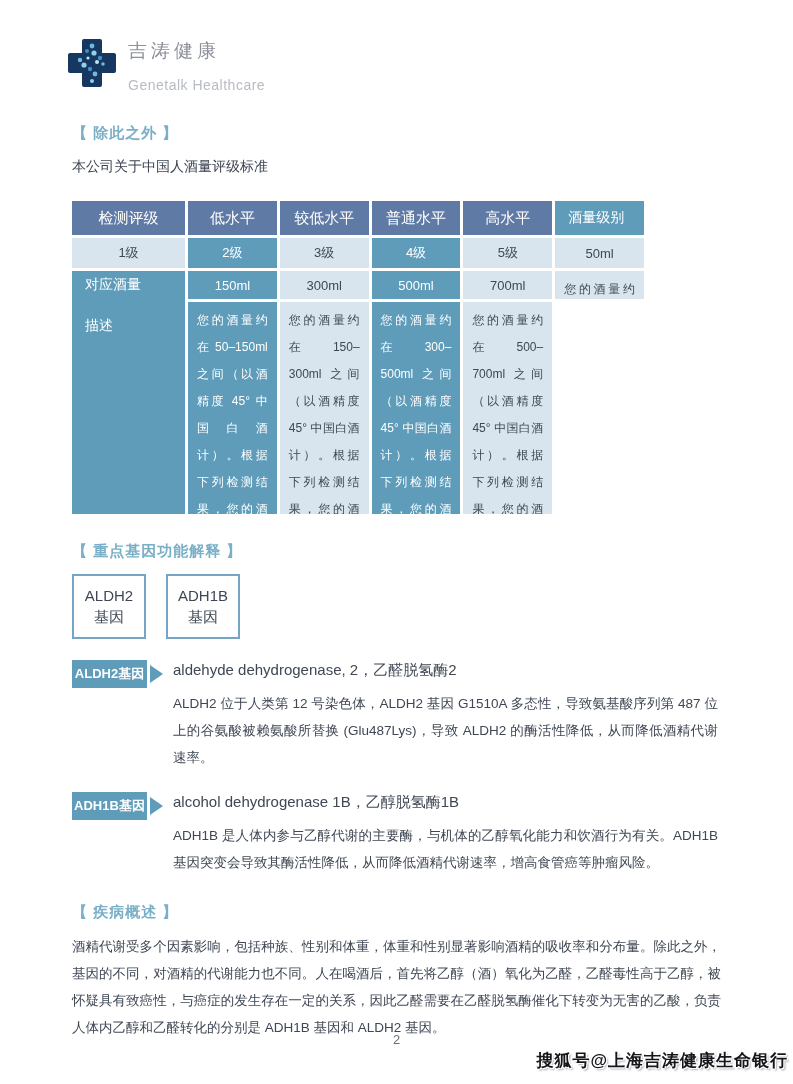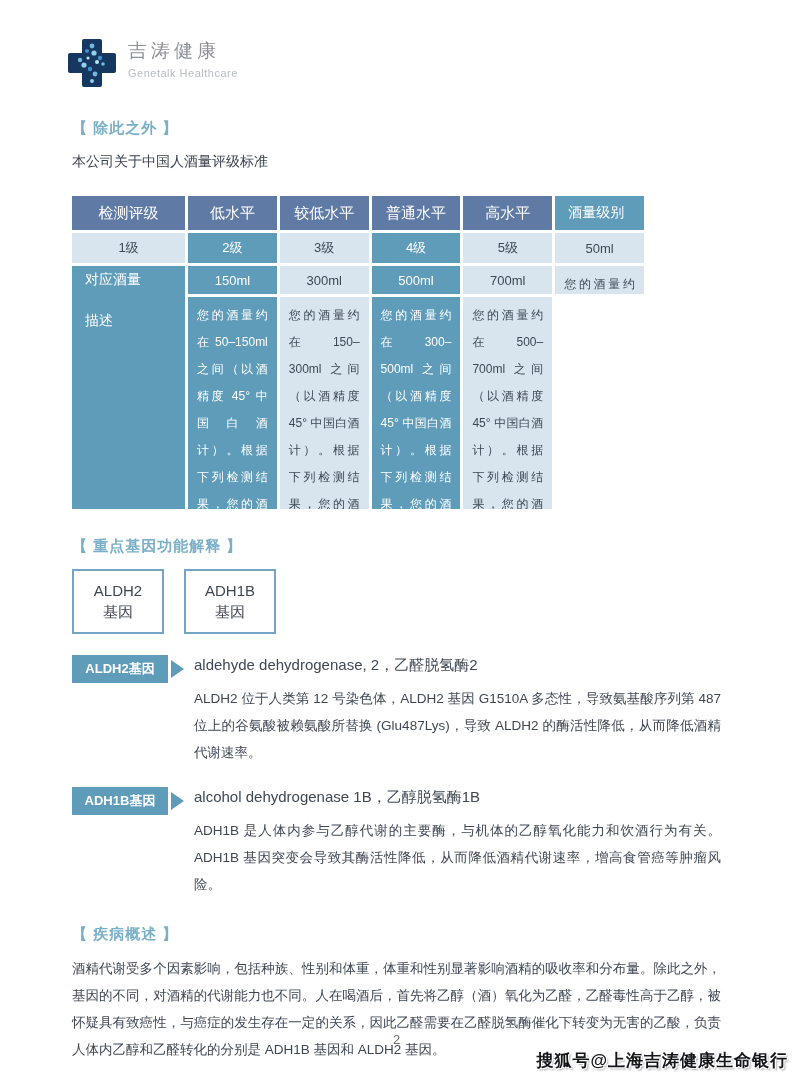--- a/index.html
+++ b/index.html
@@ -8,21 +8,21 @@
     width:793px; height:1084px; position:relative; overflow:hidden;
     font-family:"Liberation Sans","DejaVu Sans",sans-serif;
     color:#3f4754;
   }
   .page { width:793px; height:1084px; position:relative; }
 
   
   .logo-row { padding:38px 0 0 68px; display:flex; gap:12px; }
   .logo-icon { width:48px; height:50px; position:relative; }
   .logo-text .cn { font-size:19px; color:#8d9199; letter-spacing:4px; }
-  .logo-text .en { font-size:11px; color:#b7bbc2; margin-top:3px; letter-spacing:0.5px; }
+  .logo-text .en { font-size:14px; color:#b7bbc2; margin-top:13px; letter-spacing:0.5px; }
 
   
   .sec-title { font-size:15px; font-weight:bold; color:#79afc7; letter-spacing:1px; }
   .content { padding:0 72px; }
 
   
   .sec1-title { margin-top:31px; }
   .subtitle { margin-top:15px; font-size:14px; color:#3c4350; }
 
   .rating-table {
@@ -46,27 +46,27 @@
   .desc {
     align-items:flex-start; justify-content:flex-start;
     padding:5px 9px 0 9px; font-size:12px; line-height:27px;
     text-align:justify; text-justify:inter-ideograph;
   }
 
   
   .sec2-title { margin-top:28px; }
   .gene-boxes { margin-top:13px; display:flex; gap:20px; }
   .gene-box {
-    width:92px; height:65px; border:2px solid #74a5c4; background:#fff;
+    width:74px; height:65px; border:2px solid #74a5c4; background:#fff;
     display:flex; flex-direction:column; align-items:center; justify-content:center;
     font-size:15px; color:#3f4754; line-height:1.35;
   }
   .gene-entry { margin-top:19px; display:flex; align-items:flex-start; }
   .gene-tag {
-    position:relative; flex:0 0 auto; width:96px; height:28px; background:#5e9cba;
+    position:relative; flex:0 0 auto; width:75px; height:28px; background:#5e9cba;
     color:#fff; font-size:13px; font-weight:bold;
     display:flex; align-items:center; justify-content:center; margin-top:2px;text-align:center;
   }
   .gene-tag::after {
     content:""; position:absolute; left:100%; top:50%; transform:translateY(-50%);
     margin-left:3px;
     border-left:13px solid #5e9cba; border-top:9px solid transparent; border-bottom:9px solid transparent;
   }
   .gene-content { margin-left:26px; width:545px; }
   .gene-title { font-size:15px; color:#3f4754; margin-top:3px; }

